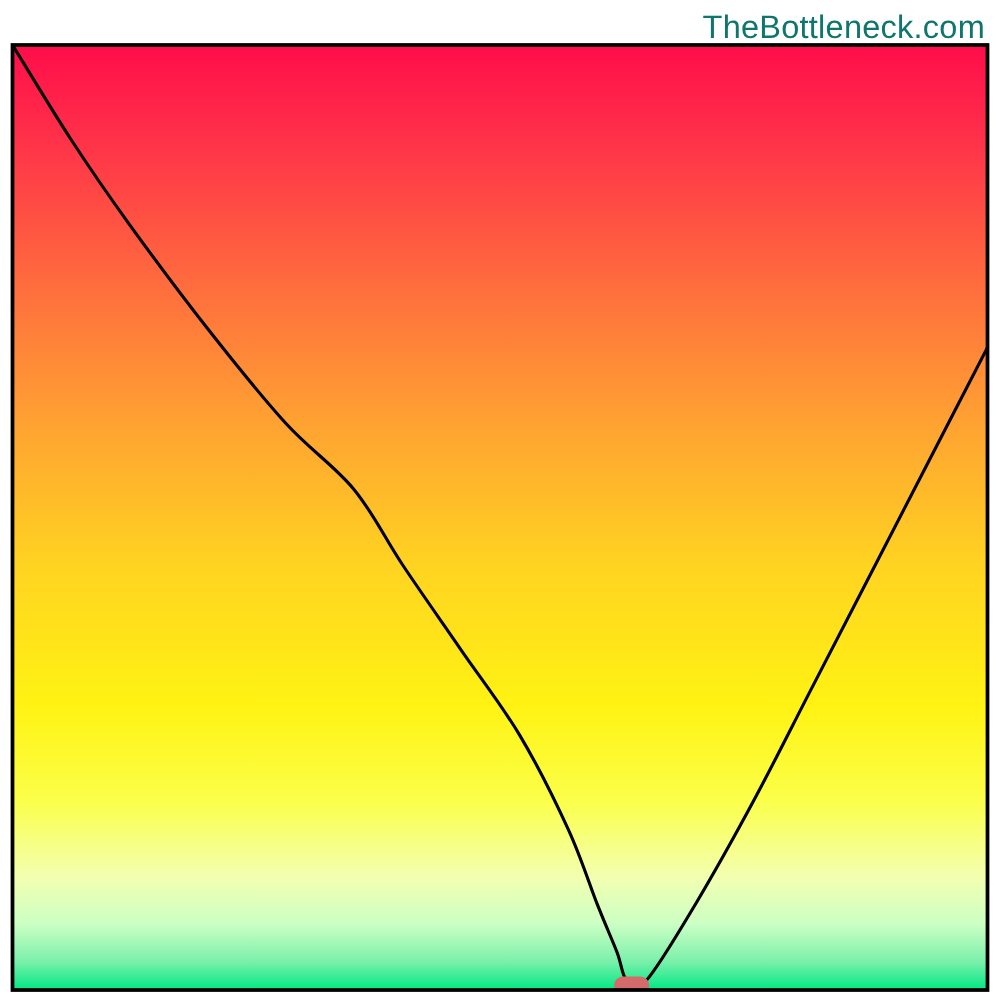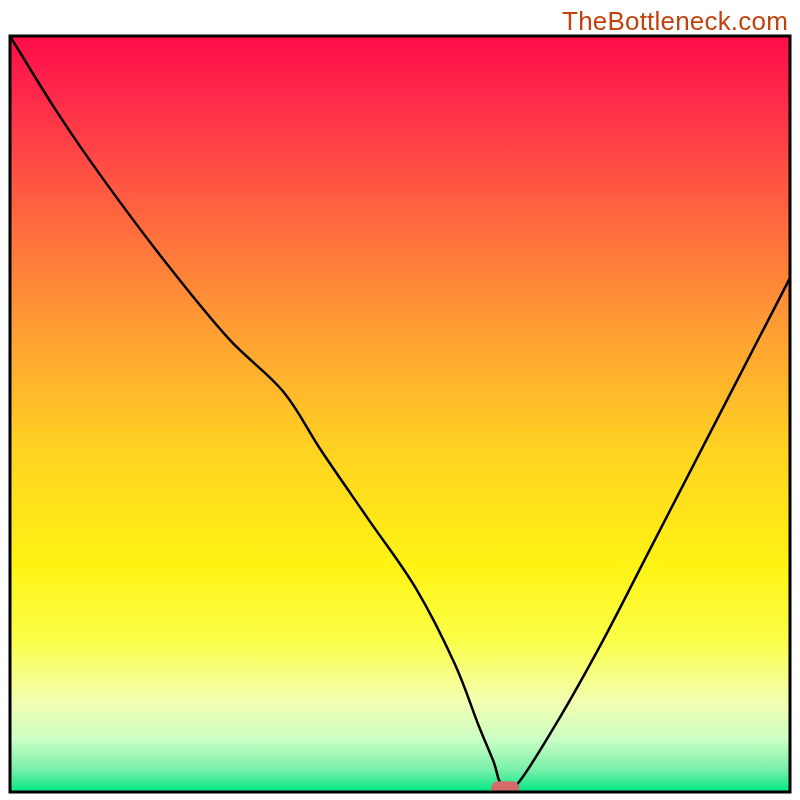--- a/index.html
+++ b/index.html
@@ -14,21 +14,21 @@
     position: relative;
     width: 800px;
     height: 800px;
   }
   .watermark {
     position: absolute;
     top: 6px;
     right: 12px;
     font-size: 26px;
     font-weight: 500;
-    color: #c2410c;
+    color: #0f766e;
     letter-spacing: 0.2px;
     z-index: 10;
   }
   svg {
     display: block;
   }
 </style>
 </head>
 <body>
 

